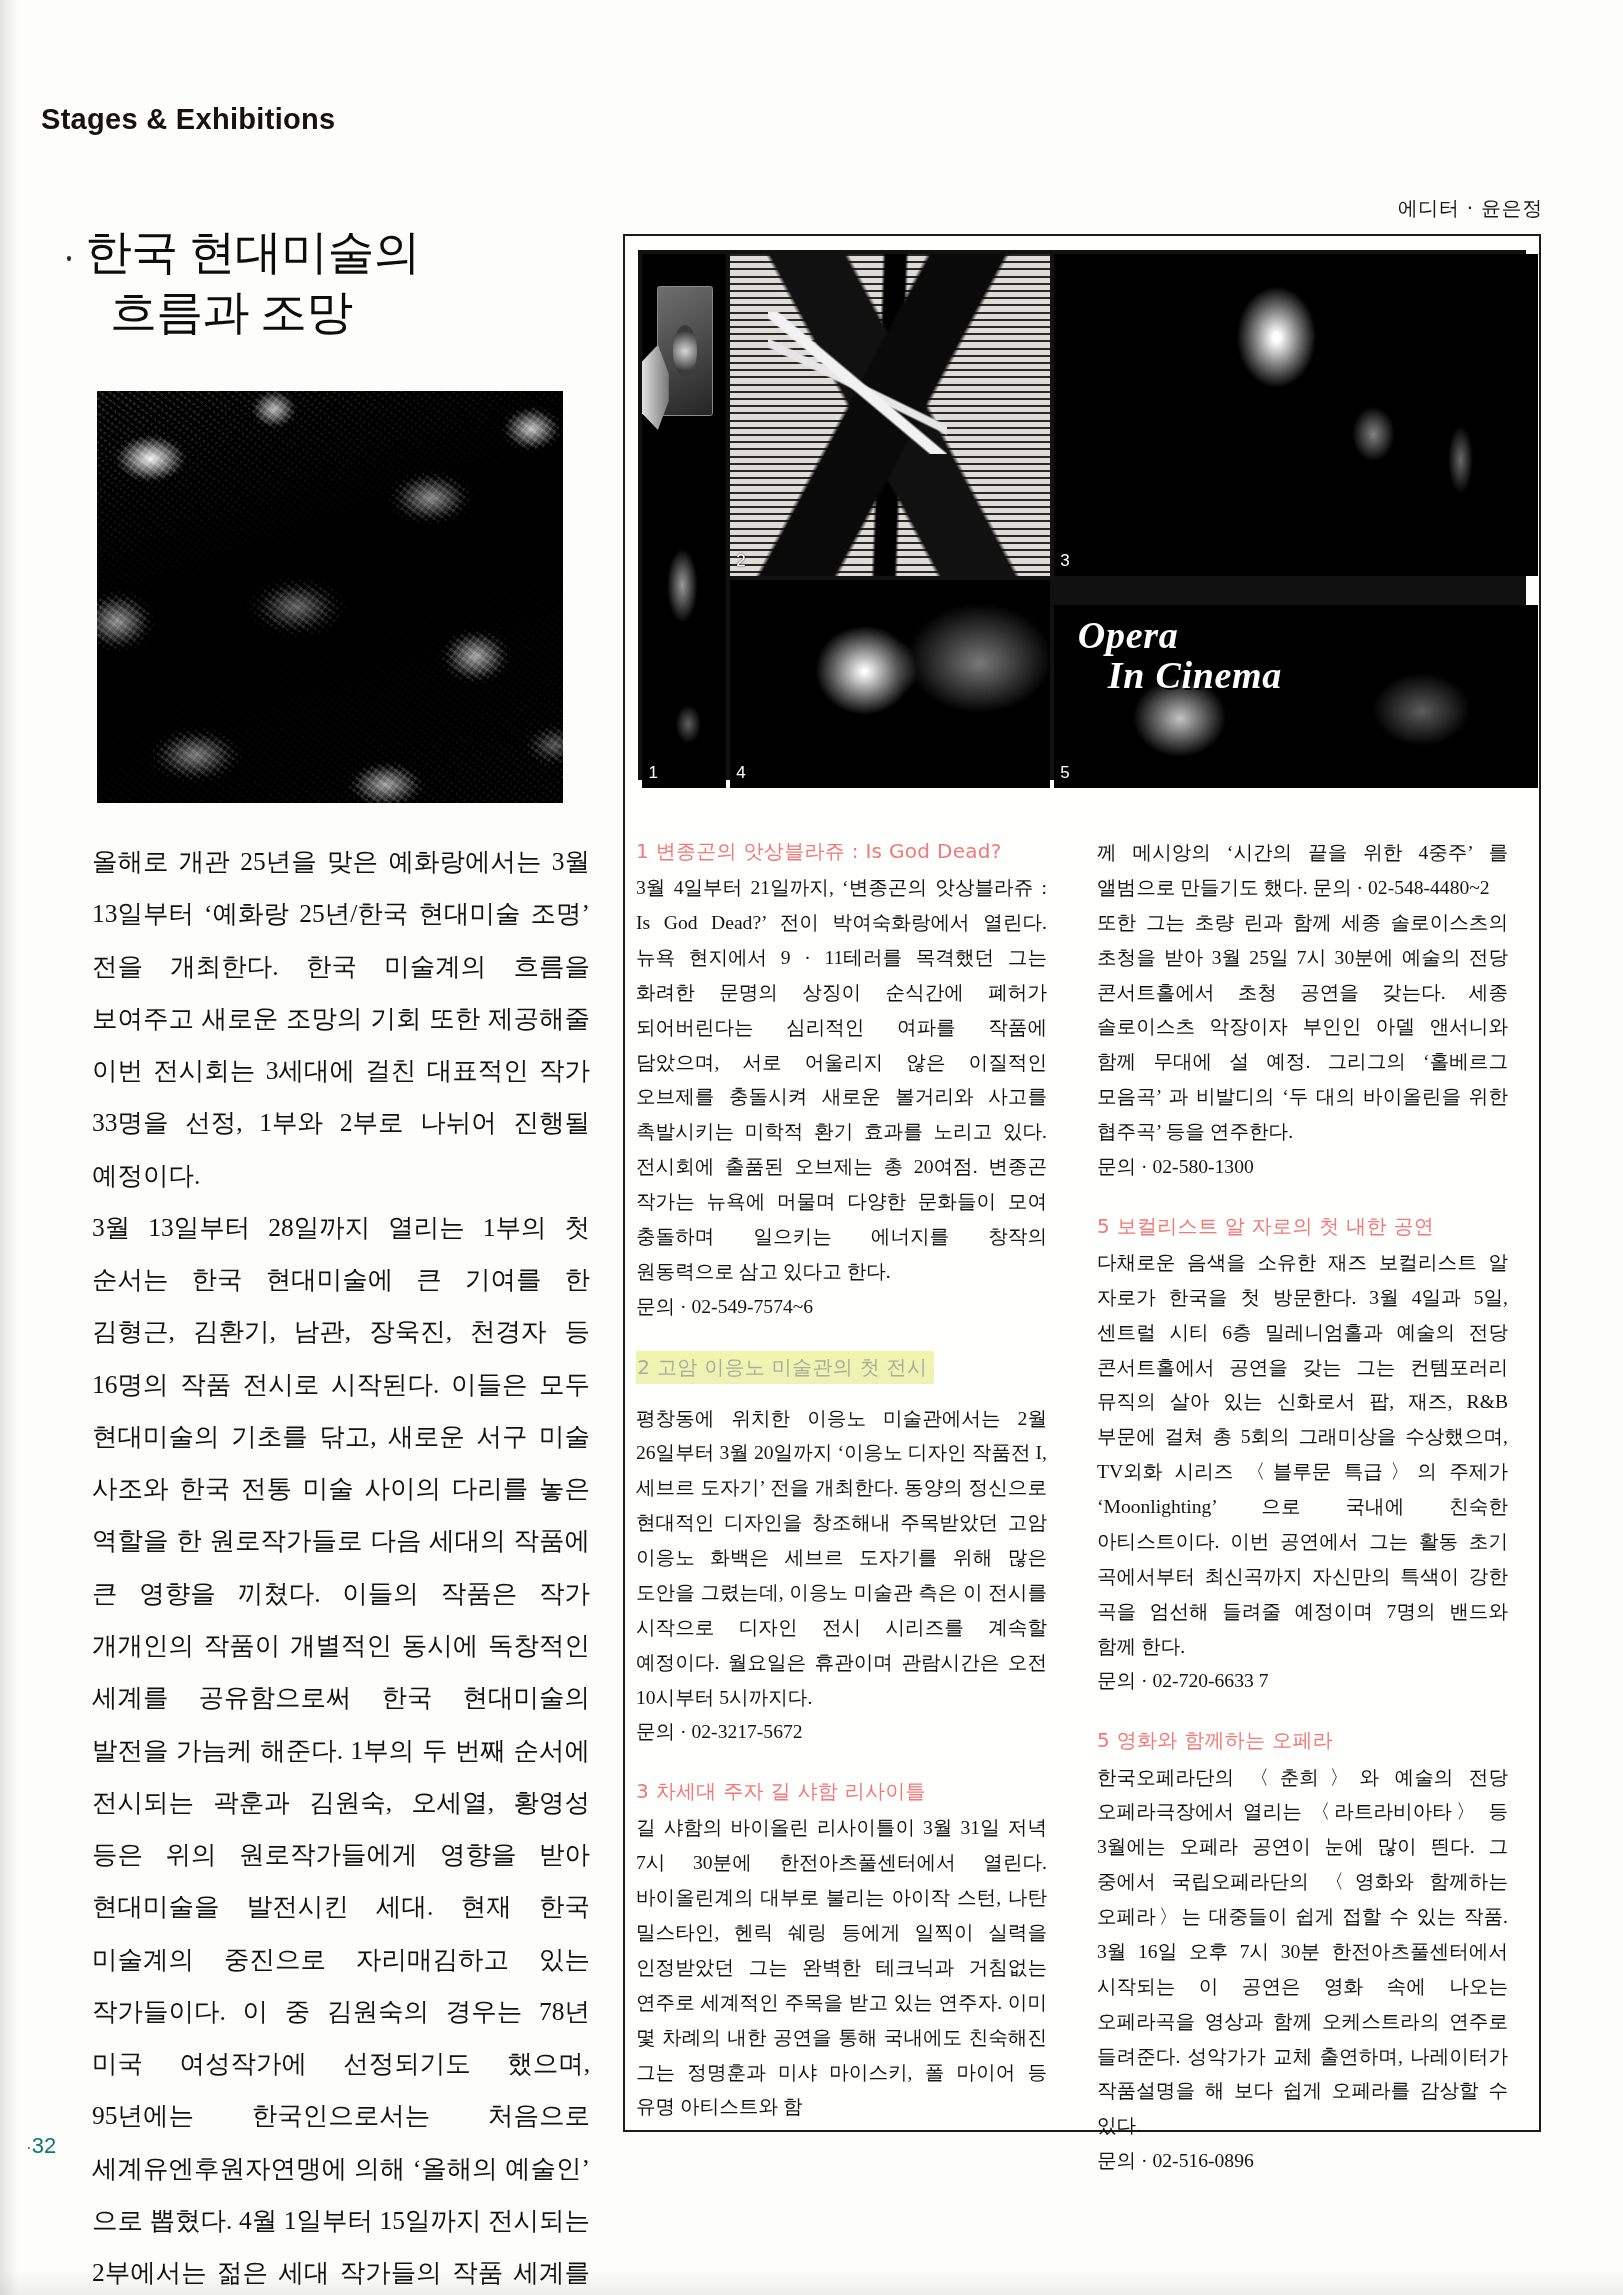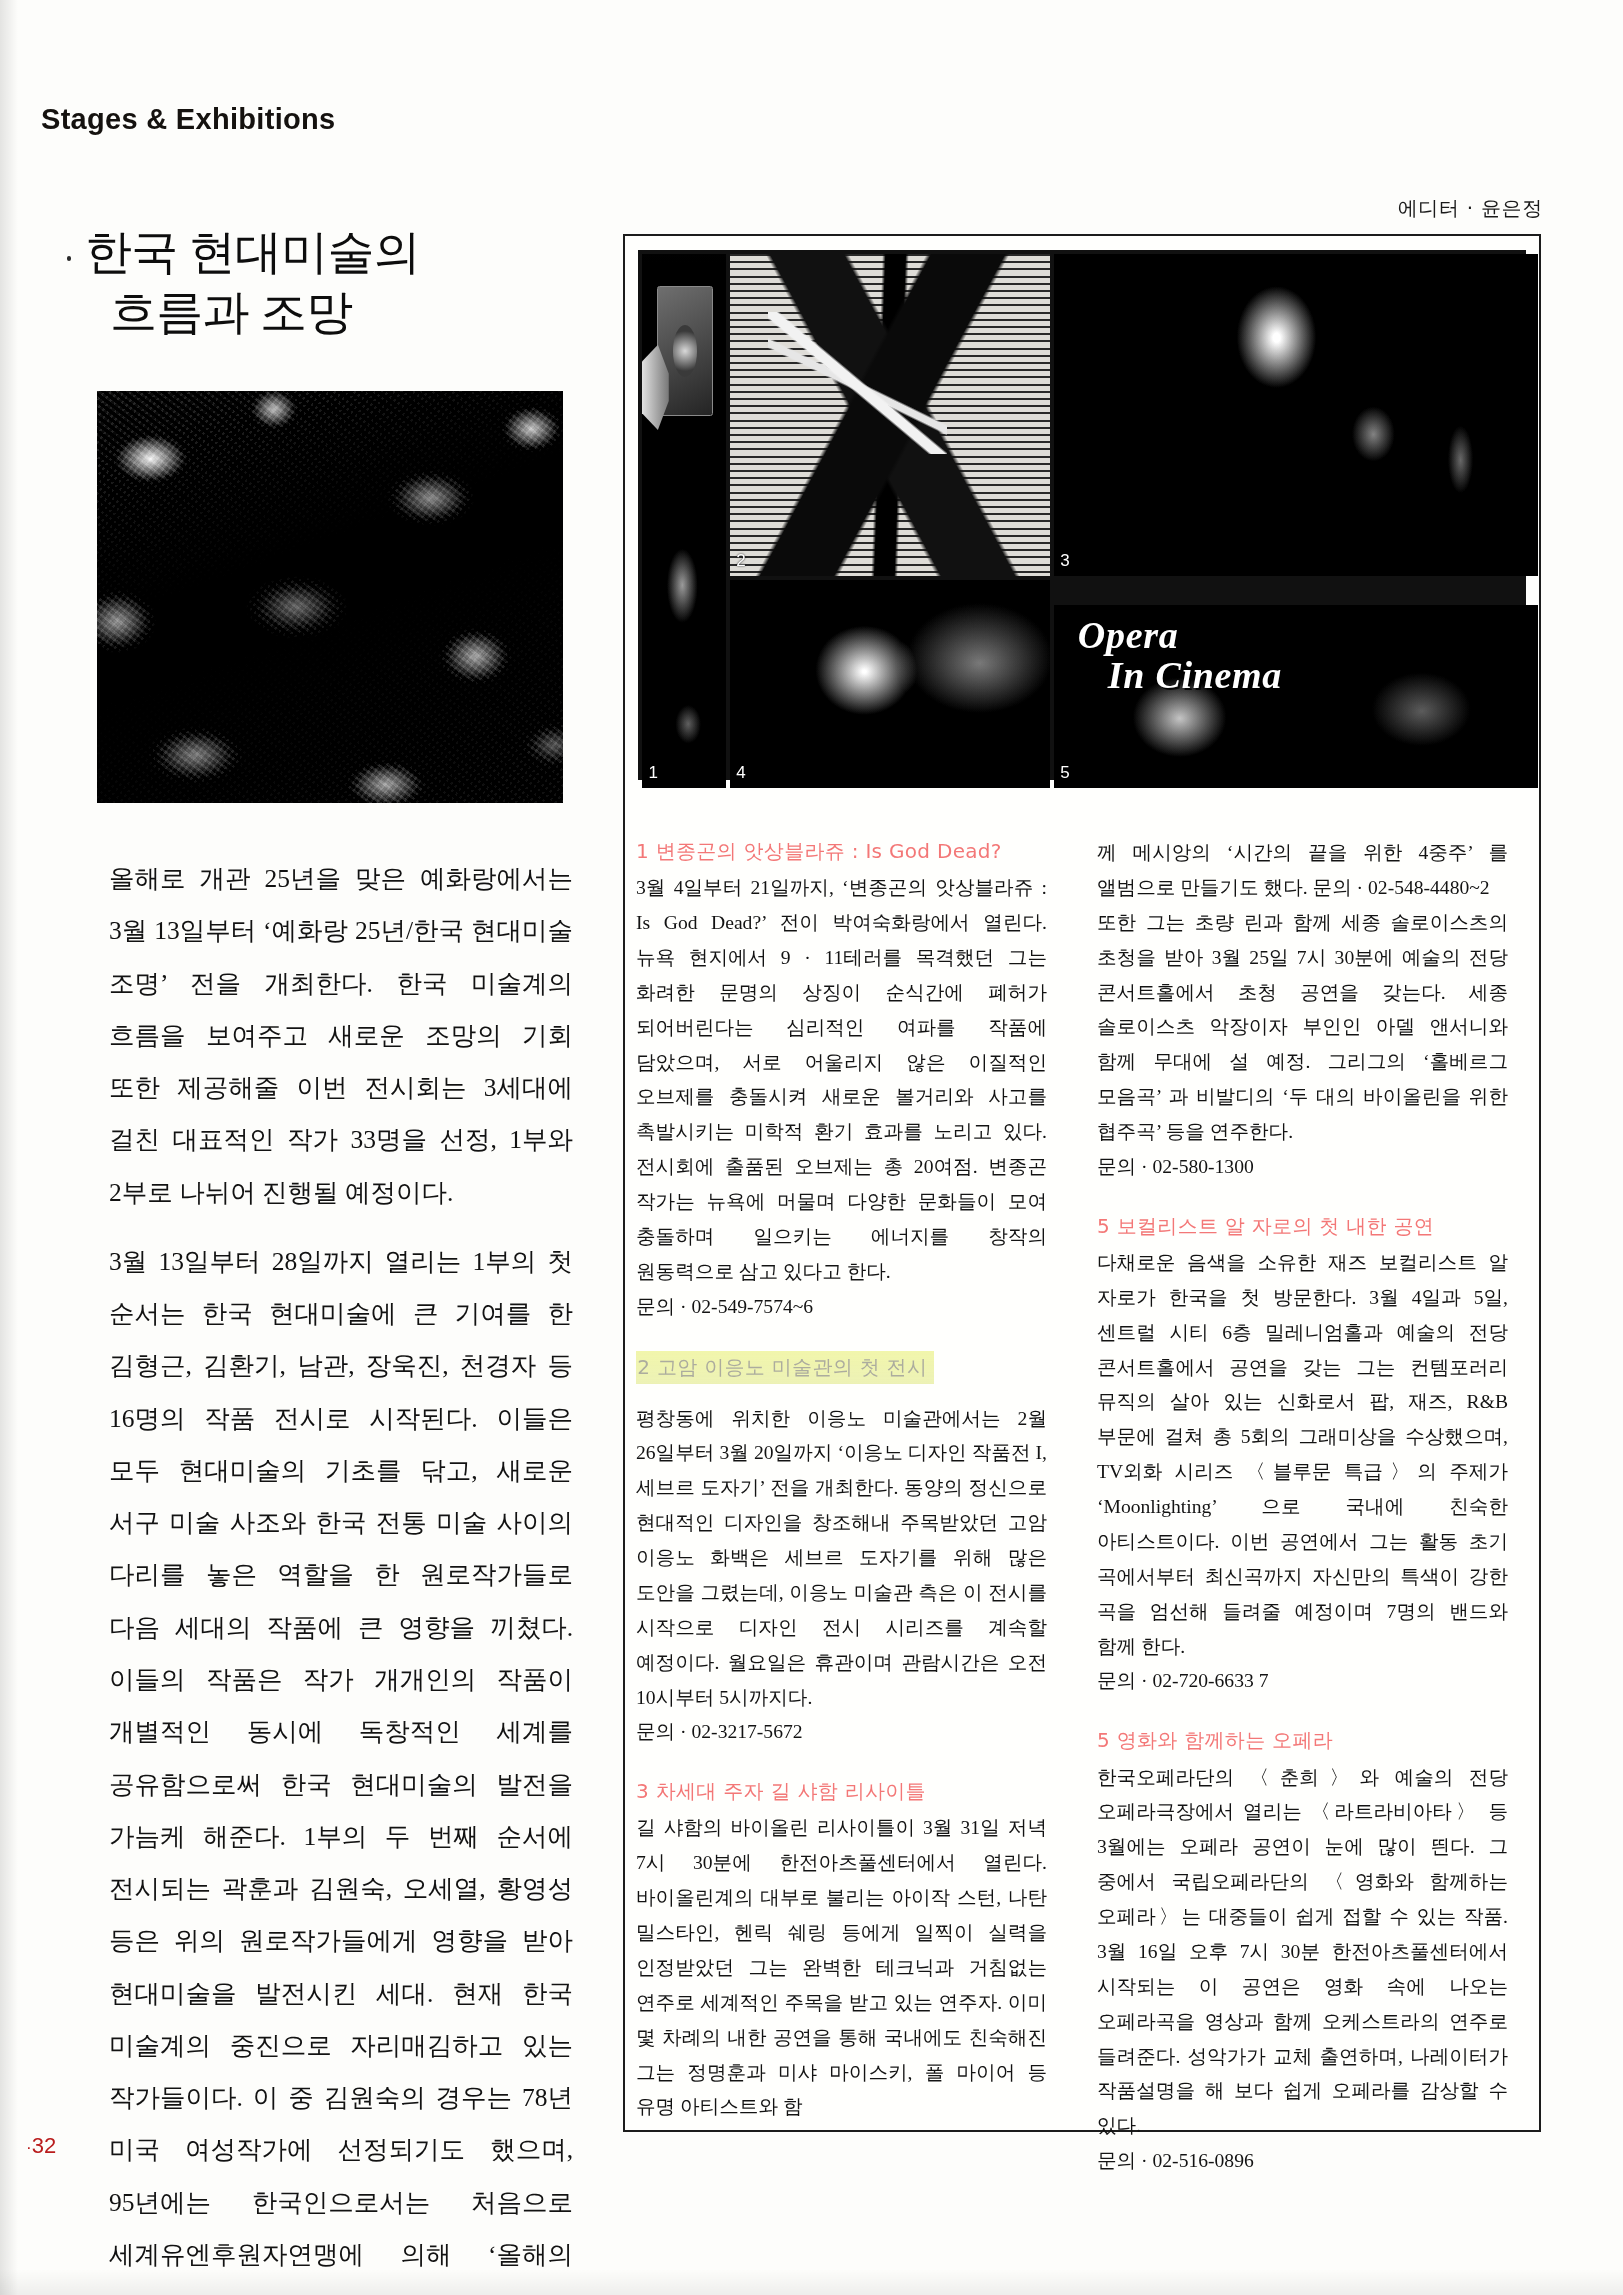--- a/index.html
+++ b/index.html
@@ -112,21 +112,21 @@
     position: absolute;
     left: 92px;
     top: 836px;
     width: 498px;
     font-size: 25.5px;
     line-height: 2.05;
     text-align: justify;
     color: #121212;
     word-break: keep-all;
   }
-  .left-body p { margin: 17px; }
+  .left-body p { margin: 0; }
 
   
   .frame {
     position: absolute;
     left: 623px;
     top: 234px;
     width: 918px;
     height: 1898px;
     border: 2px solid #1c1c1c;
     box-sizing: border-box;
@@ -288,21 +288,21 @@
   }
   .block { margin-bottom: 26px; }
   .block:last-child { margin-bottom: 0; }
 
   
   .folio {
     position: absolute;
     left: 26px;
     top: 2133px;
     font-size: 22px;
-    color: #b91c1c;
+    color: #0f766e;
     font-family: "Liberation Sans", sans-serif;
   }
   .folio .dot { font-size: 17px; }
 
   
   .scan-edge-l { position:absolute; left:0; top:0; width:18.3px; height:100%;
     background: linear-gradient(90deg, rgba(0,0,0,.10), rgba(0,0,0,0)); }
   .scan-edge-b { position:absolute; left:0; bottom:0; height:26px; width:100%;
     background: linear-gradient(0deg, rgba(0,0,0,.06), rgba(0,0,0,0)); }
 </style>

